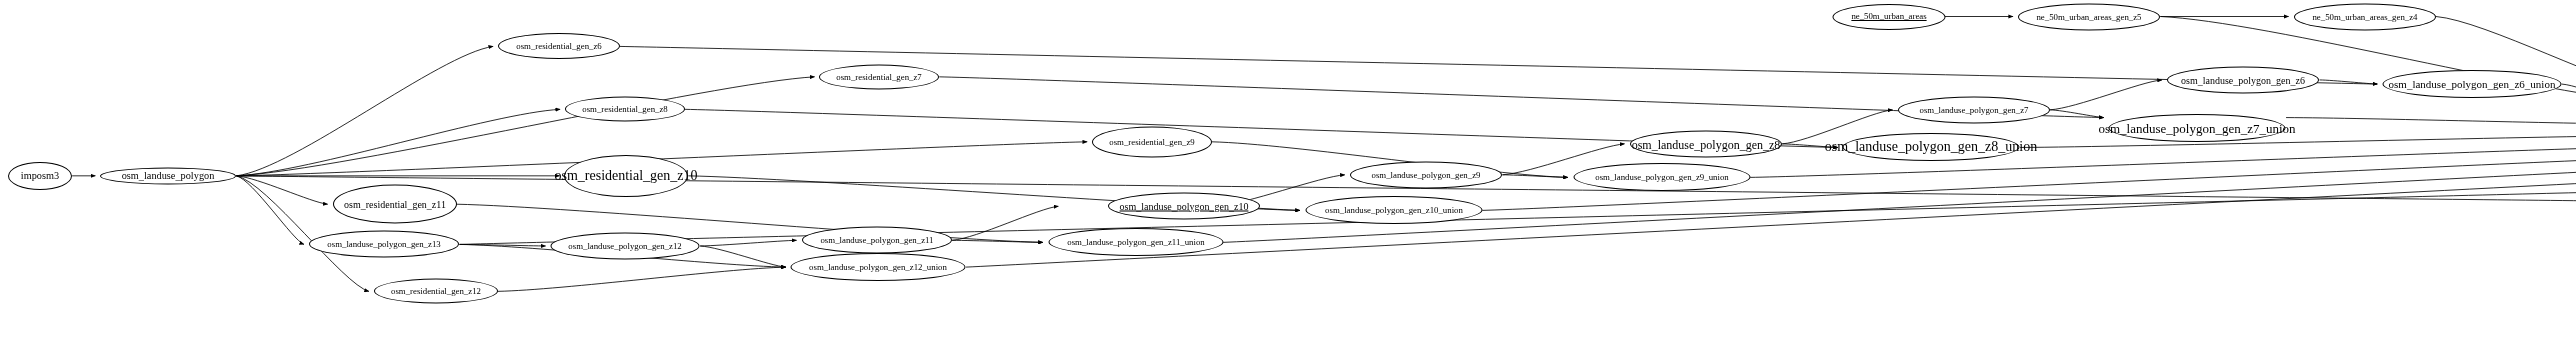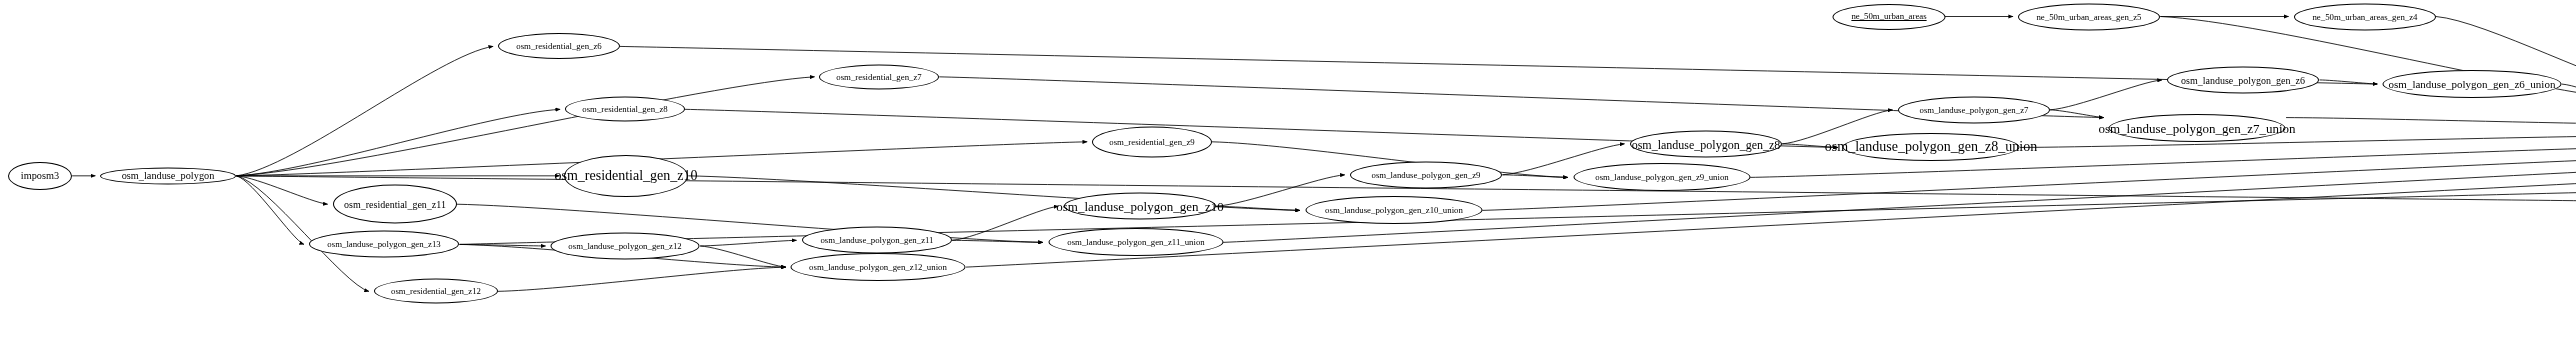--- a/index.html
+++ b/index.html
@@ -136,21 +136,21 @@
       </div>
       <div class="node" style="left: 878px; top: 267px; width: 175px; height: 28px; font-size: 8.8px;">
         <span class="node-label">osm_landuse_polygon_gen_z12_union</span>
       </div>
       <div class="node" style="left: 877px; top: 240px; width: 150px; height: 27px; font-size: 8.8px;">
         <span class="node-label">osm_landuse_polygon_gen_z11</span>
       </div>
       <div class="node" style="left: 1136px; top: 242px; width: 175px; height: 28px; font-size: 8.8px;">
         <span class="node-label">osm_landuse_polygon_gen_z11_union</span>
       </div>
-      <div class="node" style="left: 1140px; top: 206px; width: 152px; height: 27px; font-size: 13px;">
+      <div class="node" style="left: 1184px; top: 206px; width: 152px; height: 27px; font-size: 10px; text-decoration: underline;">
         <span class="node-label">osm_landuse_polygon_gen_z10</span>
       </div>
       <div class="node" style="left: 1394px; top: 210px; width: 177px; height: 28px; font-size: 8.8px;">
         <span class="node-label">osm_landuse_polygon_gen_z10_union</span>
       </div>
       <div class="node" style="left: 1426px; top: 175px; width: 152px; height: 27px; font-size: 8.8px;">
         <span class="node-label">osm_landuse_polygon_gen_z9</span>
       </div>
       <div class="node" style="left: 1662px; top: 177px; width: 177px; height: 28px; font-size: 8.8px;">
         <span class="node-label">osm_landuse_polygon_gen_z9_union</span>

